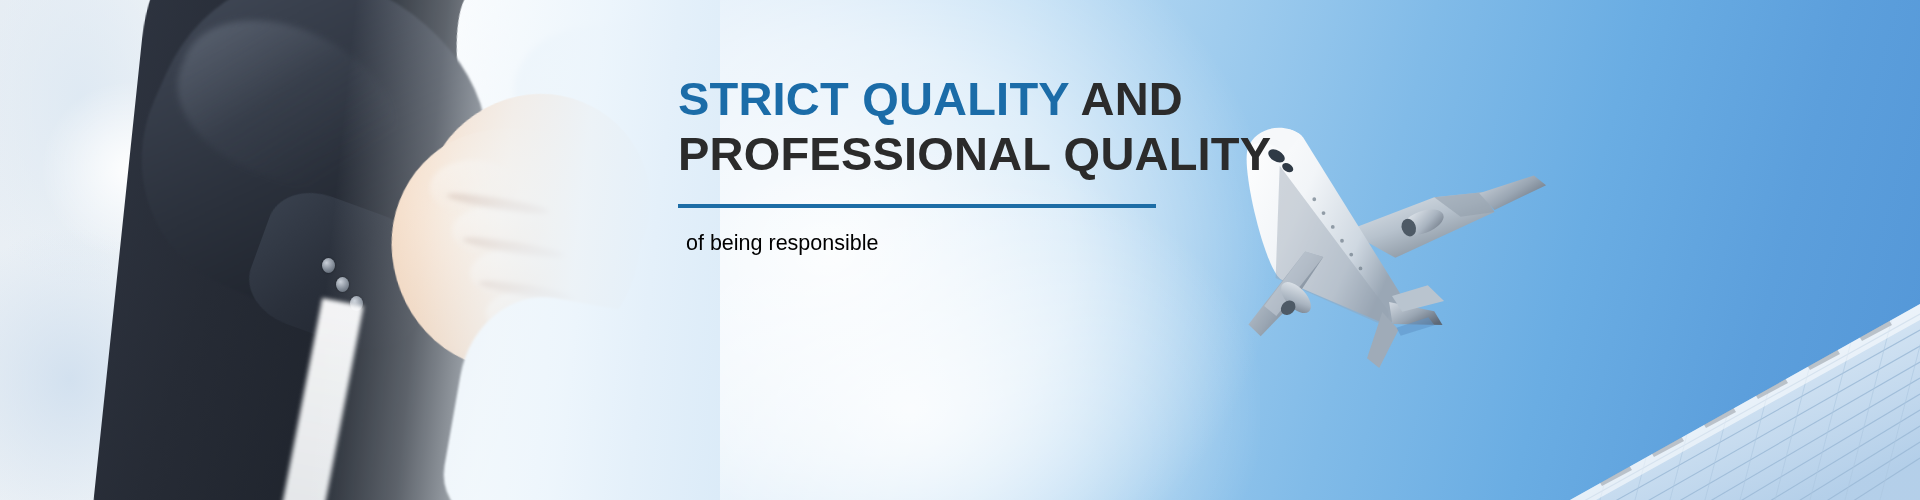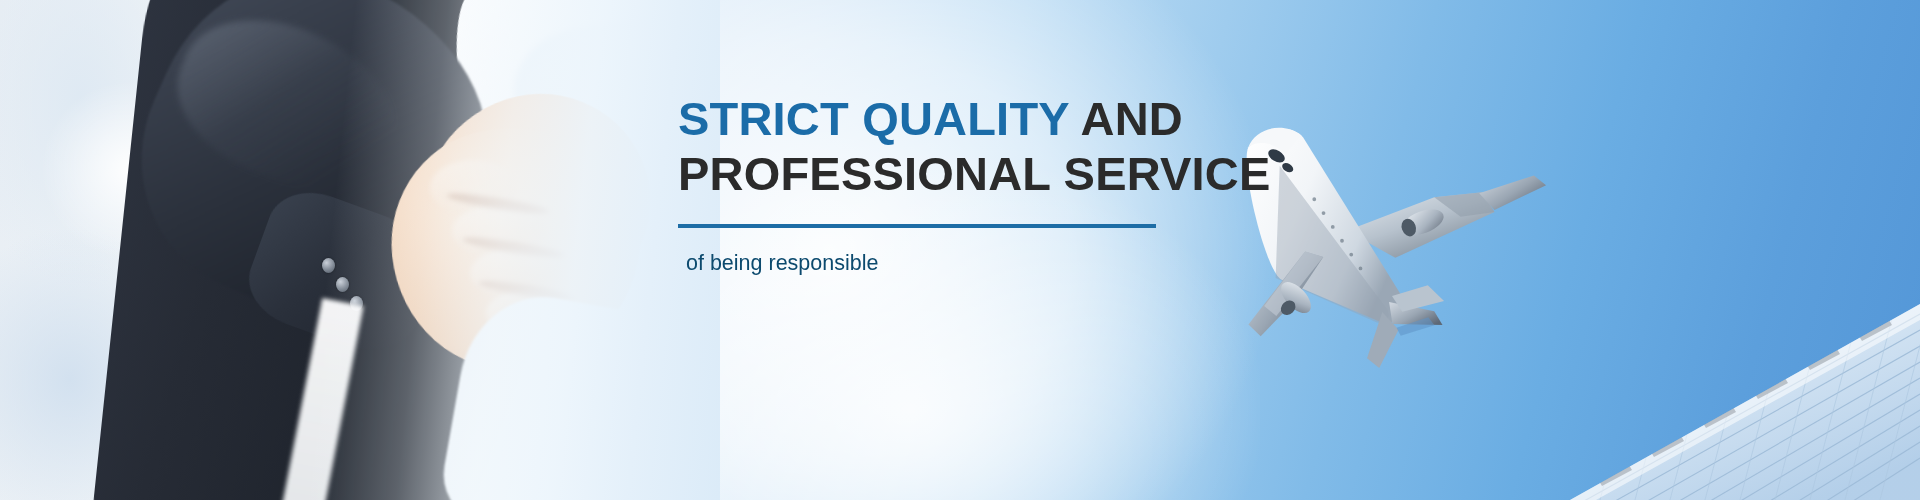--- a/index.html
+++ b/index.html
@@ -240,21 +240,21 @@
     position: absolute;
     right: 0; bottom: 0;
     width: 520px; height: 230px;
     overflow: hidden;
     pointer-events: none;
   }
 
   
   .content {
     position: absolute;
-    left: 678px; top: 92px;
+    left: 678px; top: 72px;
     width: 760px;
   }
   .headline {
     margin: 0;
     font-size: 47px;
     font-weight: bold;
     line-height: 1.17;
     letter-spacing: 0.2px;
     white-space: nowrap;
   }
@@ -265,21 +265,21 @@
     width: 478px;
     height: 4px;
     background: #1d6da6;
   }
   .sub-wrap {
     margin-top: 25px;
   }
   .sub-line {
     font-size: 21.5px;
     line-height: 1.0;
-    color: #0c4a6e;
+    color: #000000;
     white-space: nowrap;
   }
   .sub-hl {
     display: inline-block;
     background: #e8993f;
     color: #ffffff;
     padding: 7px 12px 8px 10px;
     font-size: 21.5px;
     line-height: 1.0;
   }
@@ -443,21 +443,21 @@
 
         <polygon points="196,206 232,196 248,212 206,222" fill="#b9c4cf"></polygon>
 
         <polygon points="200,238 232,228 238,236 204,246" fill="#5f93c6" opacity="0.55"></polygon>
       </g>
     </svg>
   </div>
 
   <div class="content">
     <h1 class="headline"><span class="hl-blue">STRICT QUALITY</span><span class="hl-dark"> AND</span></h1>
-    <h1 class="headline hl-dark">PROFESSIONAL SERVICE</h1>
+    <h1 class="headline hl-dark">PROFESSIONAL QUALITY</h1>
 
     <div class="divider"></div>
 
     <div class="sub-wrap">
       <div class="sub-line sub-2">of being responsible</div>
     </div>
   </div>
 
 </div>
 

